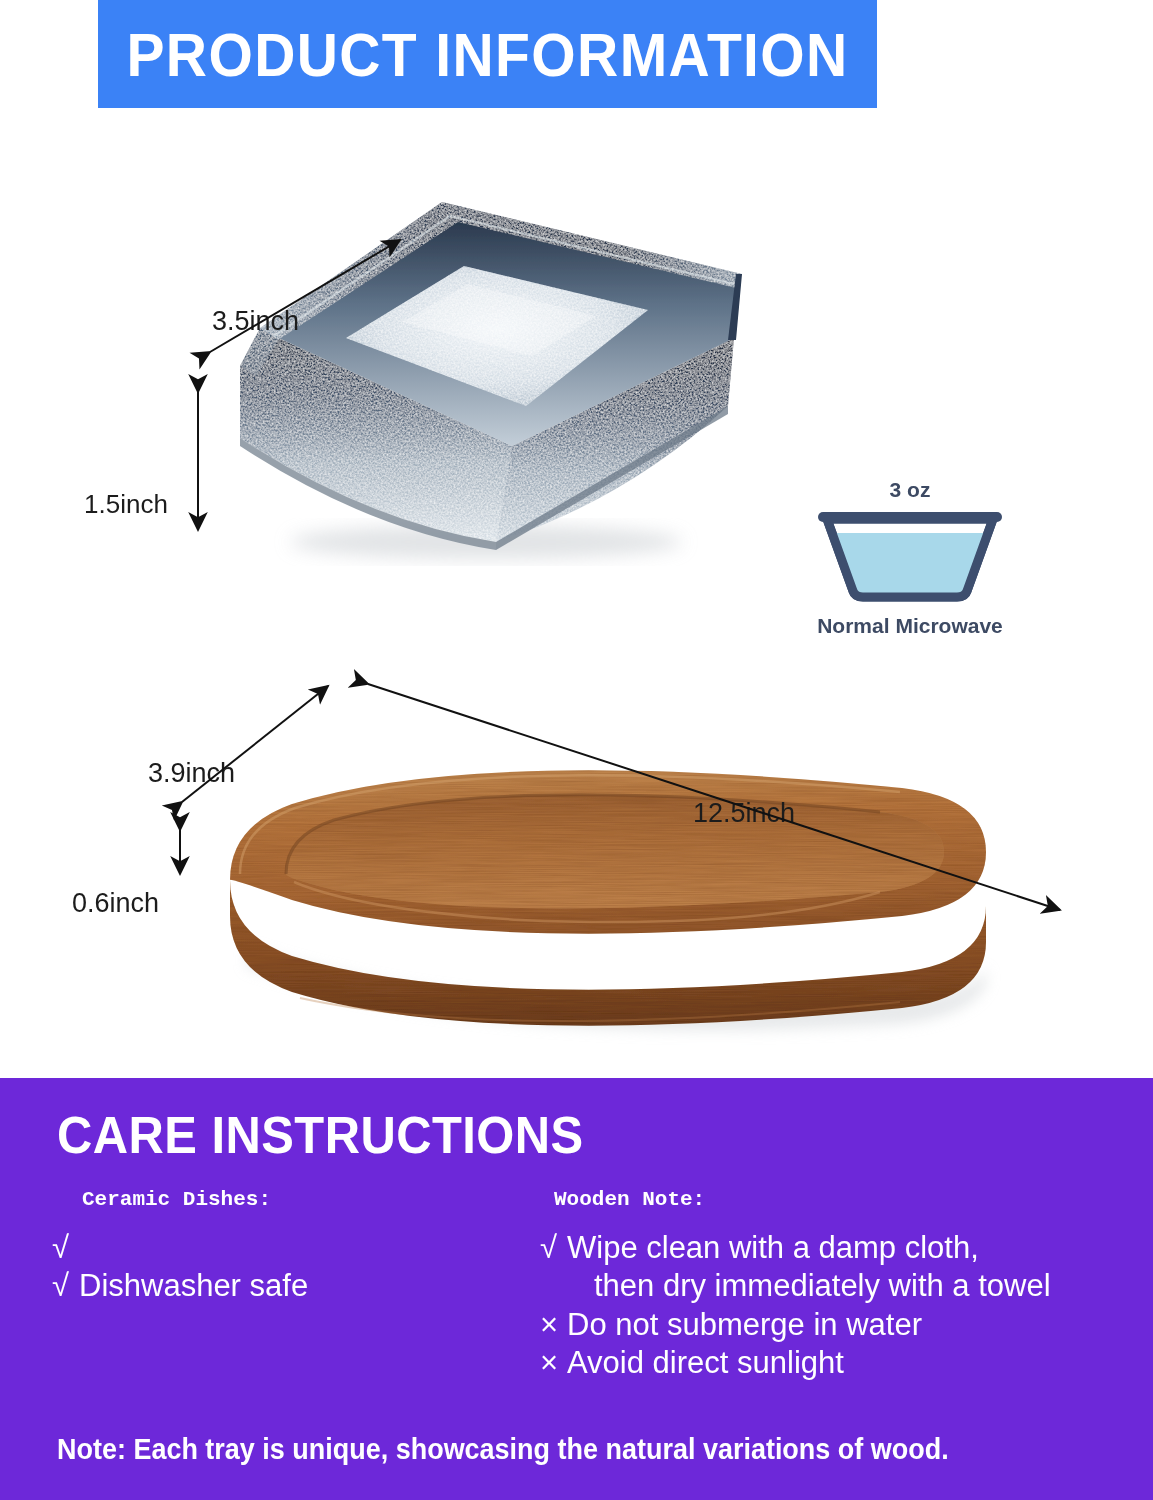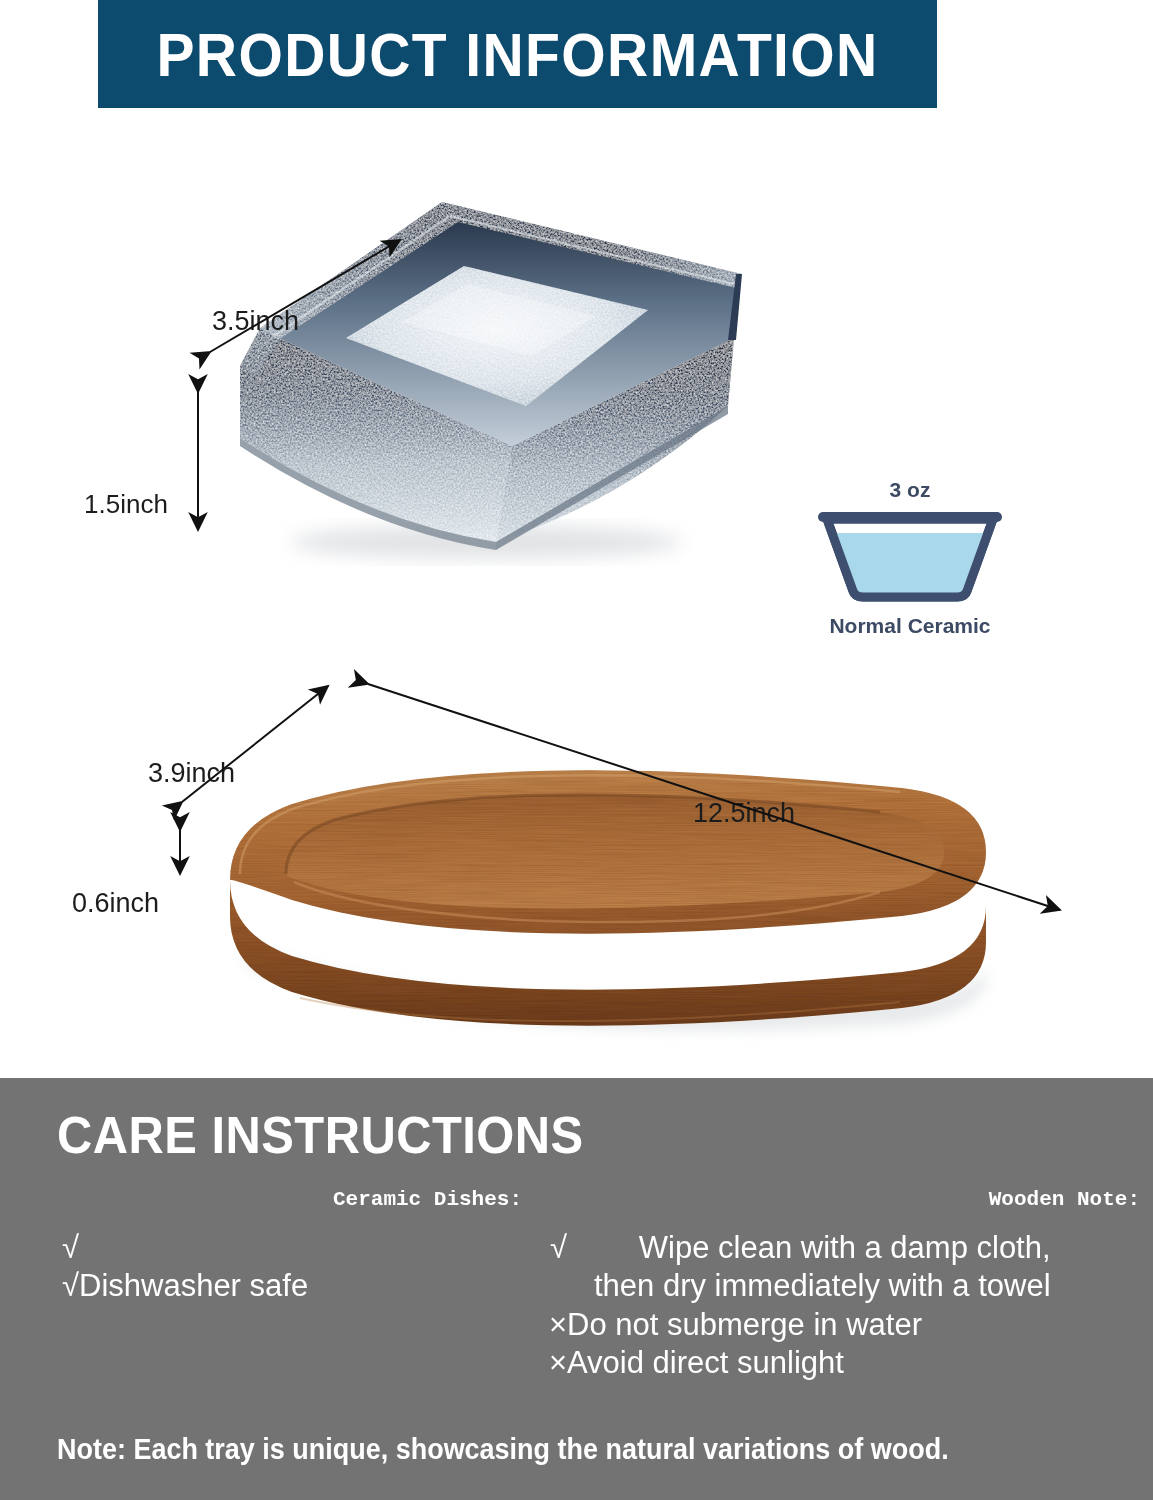--- a/index.html
+++ b/index.html
@@ -6,22 +6,22 @@
   html,body { width:1153px; height:1500px; }
   body {
     background:#ffffff;
     font-family:"Liberation Sans", sans-serif;
     position:relative;
     overflow:hidden;
   }
 
   
   .top-banner{
-    position:absolute; left:98px; top:0px; width:839px; height:108px;
-    background:#0c4a6e;
+    position:absolute; left:98px; top:0px; width:779px; height:108px;
+    background:#3b82f6;
     display:flex; align-items:center; justify-content:center;
   }
   .top-banner-title{
     color:#ffffff;
     font-family:"Liberation Sans Narrow","Liberation Sans",sans-serif;
     font-weight:700;
     font-size:62px;
     letter-spacing:1.5px;
     transform:scaleX(.92);
     white-space:nowrap;
@@ -68,22 +68,21 @@
     white-space:nowrap;
   }
   .cap-icon{ display:block; margin:0 auto; }
 
   
   .tray-wrap{ position:absolute; left:180px; top:590px; width:890px; height:400px; }
 
   
   .care-panel{
     position:absolute; left:0; top:1078px; width:1153px; height:422px;
-    background:#737373;
-    text-align:right;
+    background:#6d28d9;
   }
   .care-title{
     position:absolute; left:57px; top:27px;
     color:#ffffff;
     font-family:"Liberation Sans Narrow","Liberation Sans",sans-serif;
     font-weight:700; font-size:52px; letter-spacing:.5px;
     transform:scaleX(.94); transform-origin:left center;
     white-space:nowrap;
   }
   .col-ceramic{ position:absolute; left:52px; top:110px; width:470px; }
@@ -270,21 +269,21 @@
 
 
   <div class="cap-group cap-2">
     <div class="cap-oz">3 oz</div>
     <svg class="cap-icon" width="190" height="100" viewBox="0 0 190 100">
       <path d="M 12,12 L 178,12 L 152,84 Q 150,90 142,90 L 48,90 Q 40,90 38,84 Z" fill="#ffffff" stroke="#3d4e6e" stroke-width="9" stroke-linejoin="round"></path>
       <path d="M 15,26 L 175,26 L 152,84 Q 150,90 142,90 L 48,90 Q 40,90 38,84 Z" fill="#a8d8ea"></path>
       <path d="M 12,12 L 178,12 L 152,84 Q 150,90 142,90 L 48,90 Q 40,90 38,84 Z" fill="none" stroke="#3d4e6e" stroke-width="9" stroke-linejoin="round"></path>
       <path d="M 8,10 L 182,10" stroke="#3d4e6e" stroke-width="10" stroke-linecap="round"></path>
     </svg>
-    <div class="cap-label">Normal Ceramic</div>
+    <div class="cap-label">Normal Microwave</div>
   </div>
 
   <svg class="arrow-layer" width="1153" height="970" viewBox="0 0 1153 970">
     <defs>
       <marker id="ah" markerWidth="11" markerHeight="11" refX="9" refY="5.5" orient="auto">
         <path d="M 0,0.6 L 10,5.5 L 0,10.4 L 2.6,5.5 Z" fill="#111"></path>
       </marker>
       <marker id="ah2" markerWidth="11" markerHeight="11" refX="9" refY="5.5" orient="auto">
         <path d="M 0,0.6 L 10,5.5 L 0,10.4 L 2.6,5.5 Z" fill="#111"></path>
       </marker>

